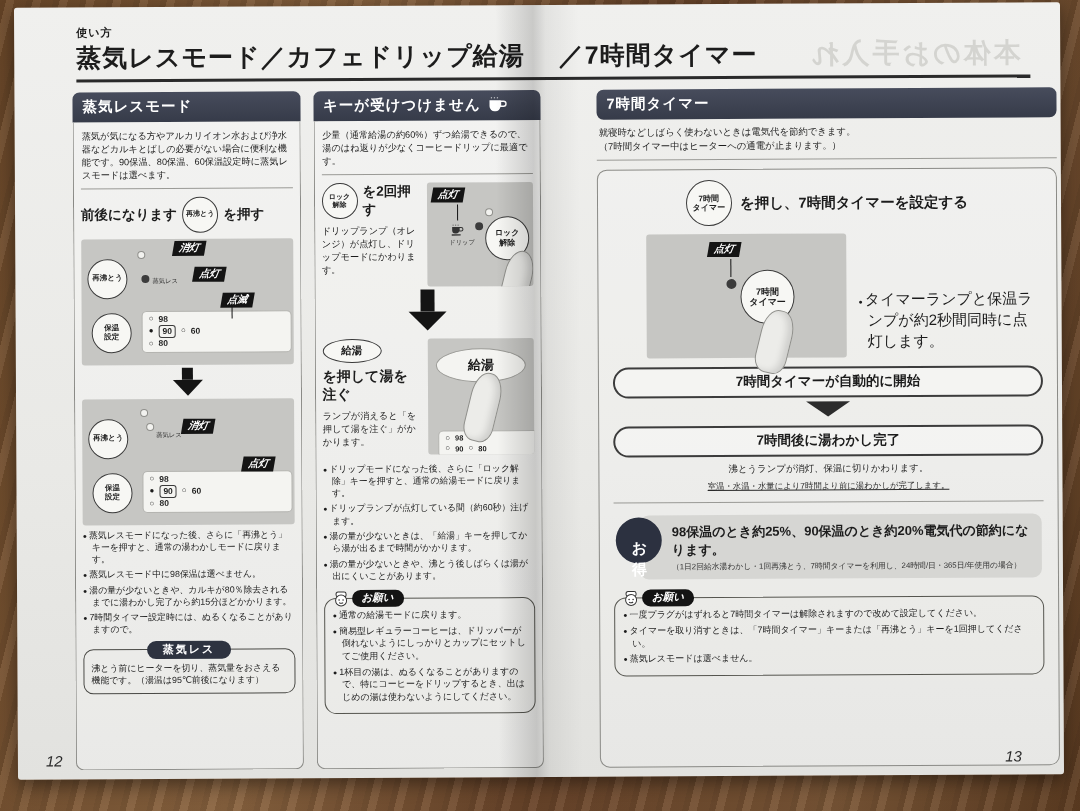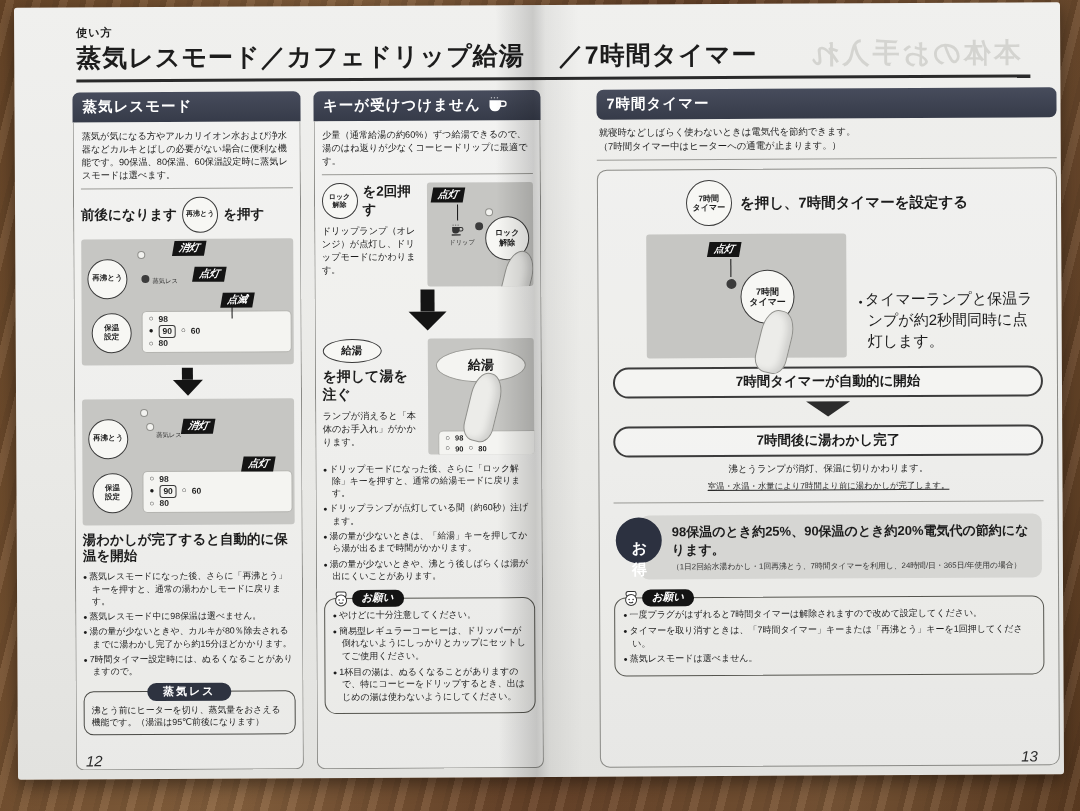--- a/index.html
+++ b/index.html
@@ -148,21 +148,21 @@
   .otoku{ border-top:1px solid #9a9a96; margin-top:10px; padding:12px 2px 2px; position:relative; }
   .otoku-badge{
     position:absolute; left:2px; top:14px; width:46px; height:46px; border-radius:50%;
     background:#2c3140; color:#fff; font-weight:800; font-size:15px;
     writing-mode:vertical-rl; display:flex; align-items:center; justify-content:center; letter-spacing:2px; z-index:2;
   }
   .otoku-box{ margin-left:24px; background:#d6d6d3; border-radius:9px; padding:8px 10px 7px 32px; }
   .otoku-body{ font-weight:800; font-size:13px; line-height:1.35; }
   .otoku-detail{ font-size:7.8px; margin-top:3px; color:#333; }
   .pgnum{ position:absolute; bottom:10px; font-size:15px; font-style:italic; color:#2a2a2a; }
-  .pg-l{ left:28px;margin-left:40px; } .pg-r{ right:26px; }
+  .pg-l{ left:28px; } .pg-r{ right:42px; }
 </style>
 </head>
 <body>
 
 <div class="spread">
 
   <div class="masthead">
     <div class="usage">使い方</div>
     <div class="main-title">
       <span>蒸気レスモード／カフェドリップ給湯</span><span class="title-right">／7時間タイマー</span>
@@ -251,21 +251,20 @@
                   <span class="r">○</span>
                   <span>60</span>
                 </div>
               <div class="optrow">
                   <span class="r">○</span>
                   <span>80</span>
                 </div>
             </div>
           </div>
 
-          <div class="result">湯わかしが完了すると自動的に保温を開始</div>
 
           <ul class="notes">
             <li>蒸気レスモードになった後、さらに「再沸とう」キーを押すと、通常の湯わかしモードに戻ります。</li>
             <li>蒸気レスモード中に98保温は選べません。</li>
             <li>湯の量が少ないときや、カルキが80％除去されるまでに湯わかし完了から約15分ほどかかります。</li>
             <li>7時間タイマー設定時には、ぬるくなることがありますので。</li>
           </ul>
 
           <div class="termbox">
             <span class="term-tab">蒸気レス</span>
@@ -325,21 +324,21 @@
             </div>
 
           <div class="stepblock">
             <div class="sb-left">
               <span class="oval">
                 <span>給湯</span>
               </span>
               <div class="step" style="margin:5px 0 0;font-size:14px;">
                 <span>を押して湯を注ぐ</span>
               </div>
-              <p class="sb-desc">ランプが消えると「本体のお手入れ」がかかります。</p>
+              <p class="sb-desc">ランプが消えると「を押して湯を注ぐ」がかかります。</p>
             </div>
             <div class="panel panelM" style="height:116px;">
               <span class="mid-oval">
                 <span>給湯</span>
               </span>
               <div class="optbox" style="left:10px;top:92px;width:100px;font-size:7.5px;">
                 <div class="optrow">
                     <span class="r">○</span>
                     <span>98</span>
                     <span class="r">○</span>
@@ -368,21 +367,21 @@
               <svg width="16" height="16" viewBox="0 0 16 16">
                 <rect x="3" y="1" width="10" height="5" rx="2" fill="#fff" stroke="#333" stroke-width="1"></rect>
                 <circle cx="8" cy="9.5" r="5.5" fill="#fff" stroke="#333" stroke-width="1"></circle>
                 <circle cx="6" cy="9" r="0.8" fill="#333"></circle>
                   <circle cx="10" cy="9" r="0.8" fill="#333"></circle>
                 <path d="M6 11.5 q2 1.6 4 0" stroke="#333" stroke-width="1" fill="none"></path>
               </svg>
               <span class="onegai-pill">お願い</span>
             </div>
             <ul>
-              <li>やけどに十分注意してください。</li>
+              <li>通常の給湯モードに戻ります。</li>
               <li>簡易型レギュラーコーヒーは、ドリッパーが倒れないようにしっかりとカップにセットしてご使用ください。</li>
               <li>1杯目の湯は、ぬるくなることがありますので、特にコーヒーをドリップするとき、出はじめの湯は使わないようにしてください。</li>
             </ul>
           </div>
         </div>
       </section>
     </div>
 
     <div class="page-right">
       <div class="secbar secbar-wide">

